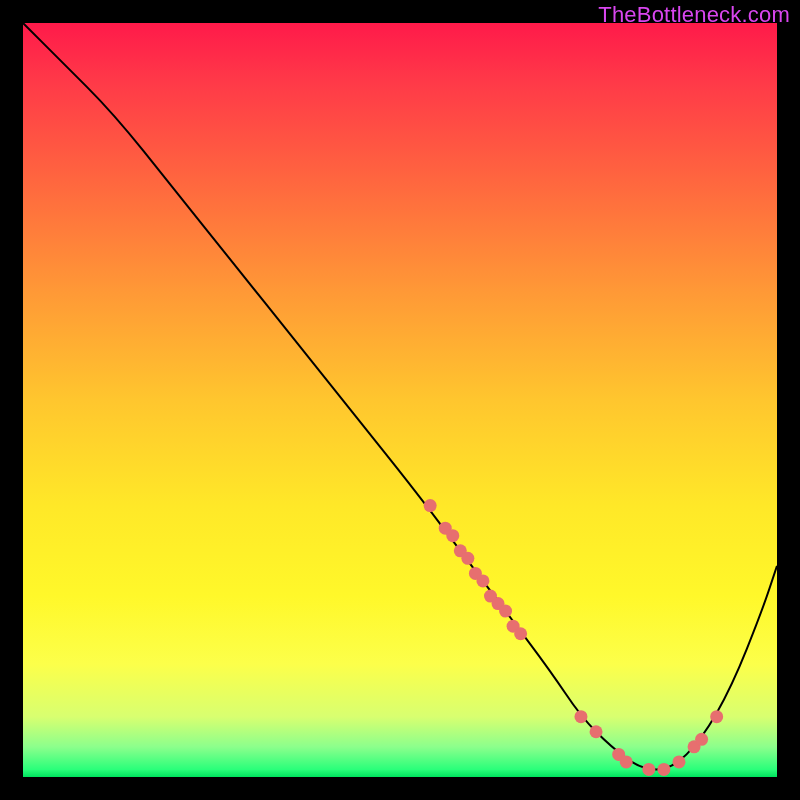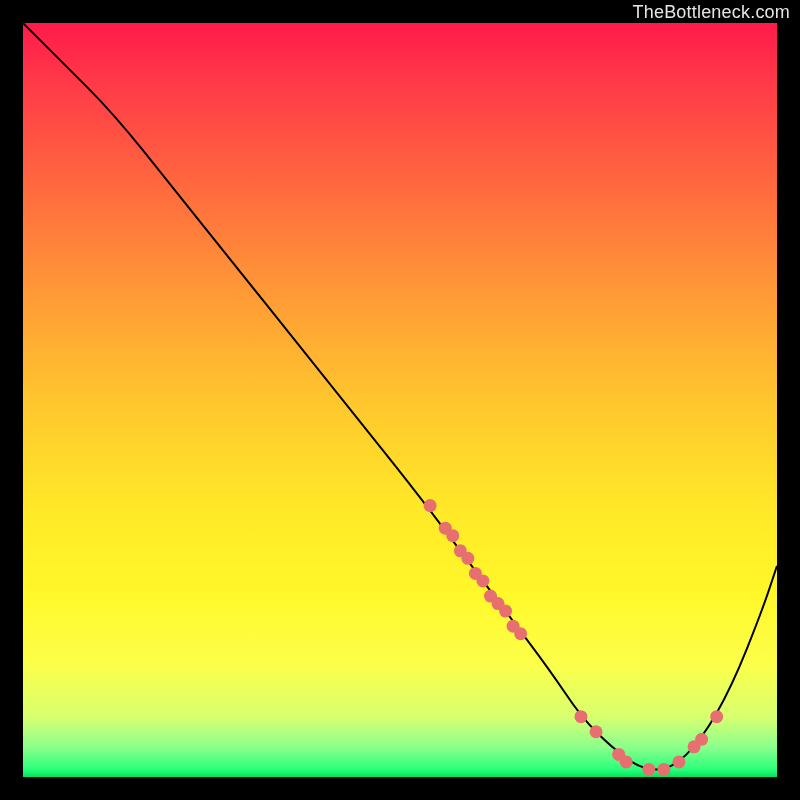--- a/index.html
+++ b/index.html
@@ -29,22 +29,22 @@
       #d8ff70 92%,
       #8cff8c 96%,
       #2aff7a 99%,
       #00e35e 100%
     );
   }
   .watermark {
     position: absolute;
     top: 2px;
     right: 10px;
-    color: #e5e5e5;
-    font-size: 18px;
+    color: #d946ef;
+    font-size: 22px;
     font-weight: 500;
     z-index: 10;
     letter-spacing: 0.2px;
   }
   svg.plot {
     position: absolute;
     left: 0;
     top: 0;
     width: 754px;
     height: 754px;

